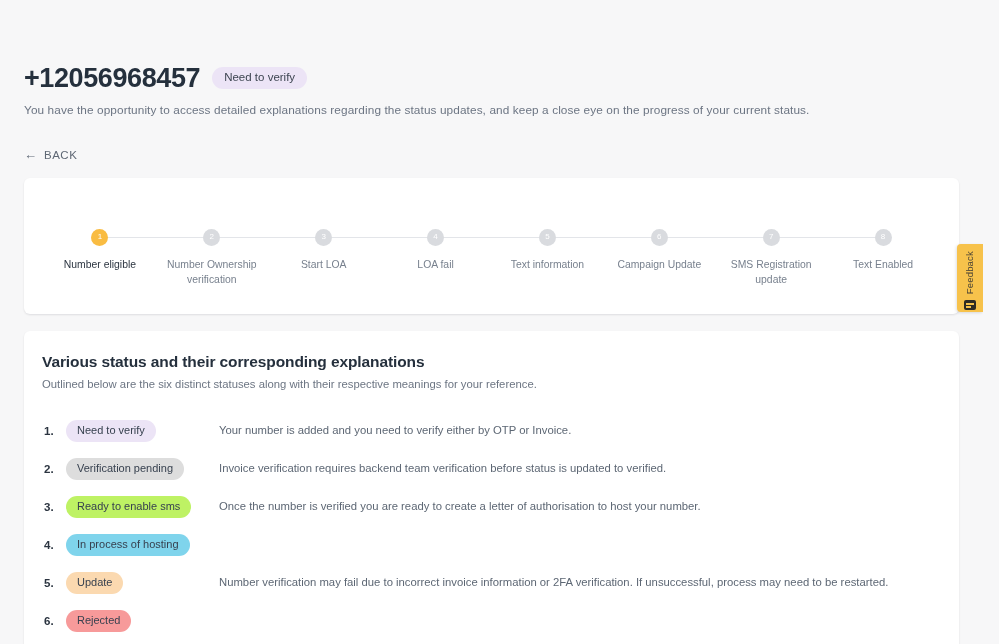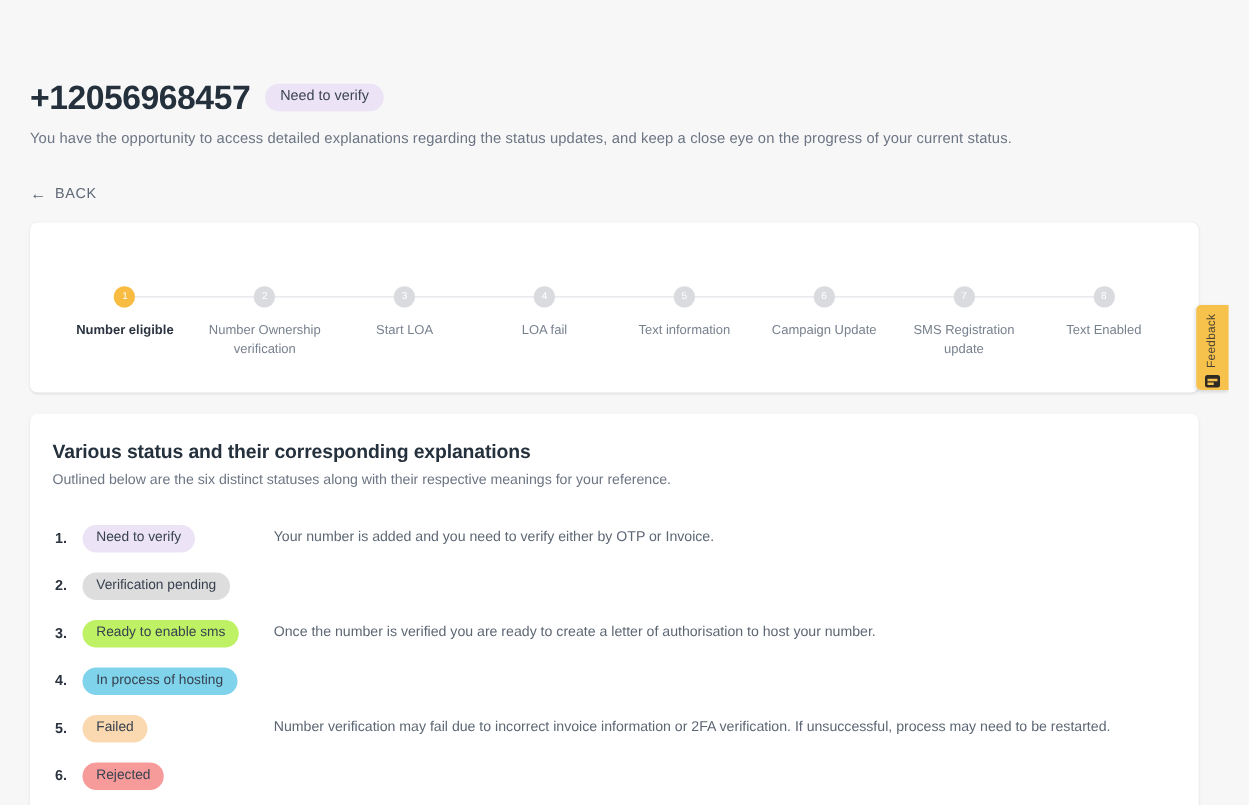--- a/index.html
+++ b/index.html
@@ -180,21 +180,21 @@
     margin-top: 11px;
     font-size: 10.4px;
     color: #78818e;
     text-align: center;
     line-height: 1.45;
     max-width: 100px;
   }
 
   .step.active .step-label {
     color: #2b3440;
-    font-weight: bold;
+    font-weight: normal;
   }
 
   
   .expl-list {
     margin-top: 22px;
   }
 
   .expl-row {
     display: flex;
     align-items: center;
@@ -388,41 +388,42 @@
           <span class="expl-badge" style="background:#ece4f6">Need to verify</span>
         </div>
         <div class="expl-desc">Your number is added and you need to verify either by OTP or Invoice.</div>
       </div>
 
       <div class="expl-row">
         <div class="expl-index">2.</div>
         <div class="expl-badge-cell">
           <span class="expl-badge" style="background:#dddddd">Verification pending</span>
         </div>
+        <div class="expl-desc">Invoice verification requires backend team verification before status is updated to verified.</div>
       </div>
 
       <div class="expl-row">
         <div class="expl-index">3.</div>
         <div class="expl-badge-cell">
           <span class="expl-badge" style="background:#bef264">Ready to enable sms</span>
         </div>
         <div class="expl-desc">Once the number is verified you are ready to create a letter of authorisation to host your number.</div>
       </div>
 
       <div class="expl-row">
         <div class="expl-index">4.</div>
         <div class="expl-badge-cell">
           <span class="expl-badge" style="background:#7fd4ec">In process of hosting</span>
         </div>
       </div>
 
       <div class="expl-row">
         <div class="expl-index">5.</div>
         <div class="expl-badge-cell">
-          <span class="expl-badge" style="background:#fbd9b0">Failed</span>
+          <span class="expl-badge" style="background:#fbd9b0">Update</span>
         </div>
         <div class="expl-desc">Number verification may fail due to incorrect invoice information or 2FA verification. If unsuccessful, process may need to be restarted.</div>
       </div>
 
       <div class="expl-row">
         <div class="expl-index">6.</div>
         <div class="expl-badge-cell">
           <span class="expl-badge" style="background:#f79a9a">Rejected</span>
         </div>
       </div>

